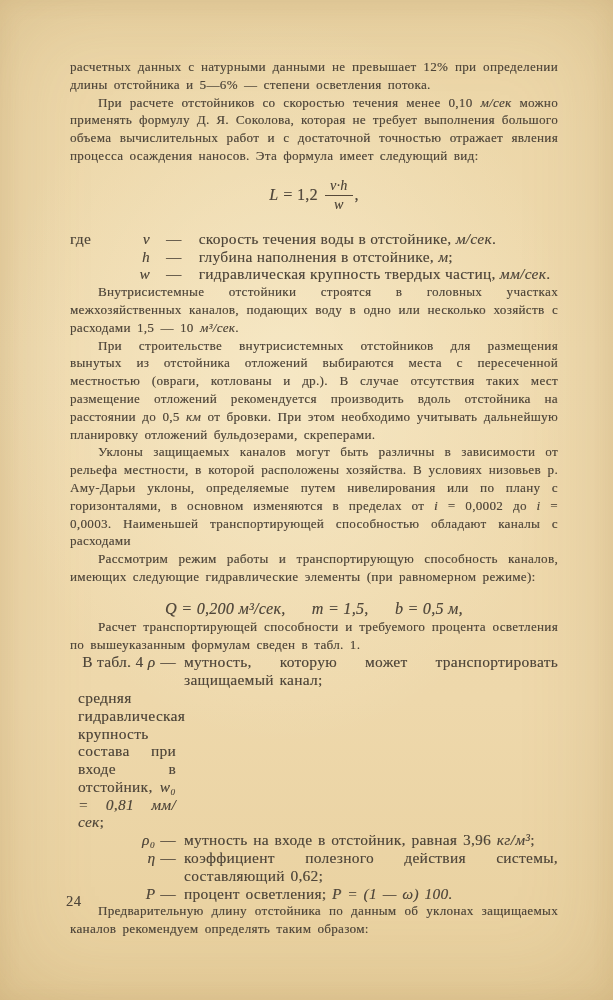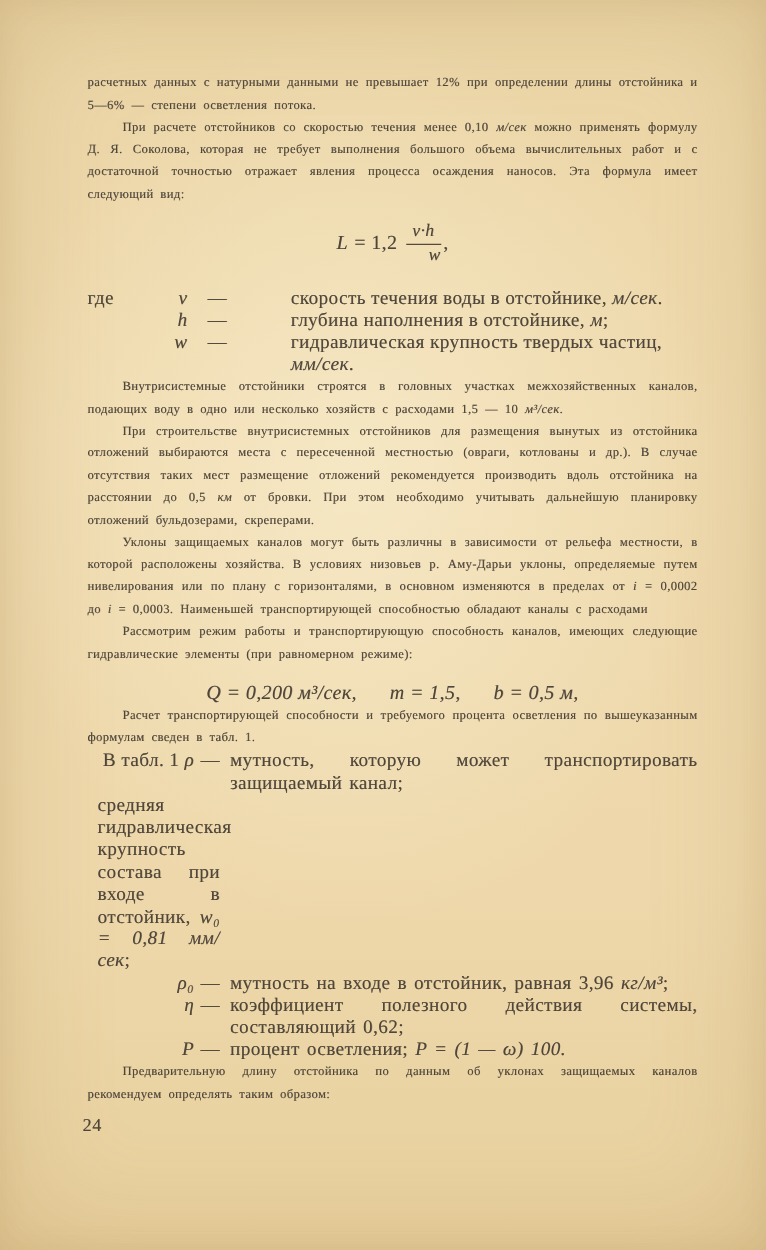--- a/index.html
+++ b/index.html
@@ -21,21 +21,21 @@
       inset 0 0 22px rgba(150,110,50,0.10);
   }
   .page-inner {
     position: absolute;
     left: 70px;
     top: 58px;
     width: 488px;
   }
   .para {
     margin: 0;
-    font-size: 10px;
+    font-size: 13px;
     line-height: 17.8px;
     text-align: justify;
     letter-spacing: 0.35px;
     word-spacing: 2.6px;
     text-shadow: 0.3px 0 0 rgba(79,70,58,0.45);
   }
   .indent { text-indent: 28px; }
   .unit, .var { font-style: italic; }
   .formula-block {
     text-align: center;
@@ -46,38 +46,38 @@
   .formula-f1 {
     margin: 13px 0 17px;
     display: flex;
     justify-content: center;
     align-items: center;
   }
   .formula-f1 .eq { margin: 0 5px 0 5px; }
   .frac {
     display: inline-flex;
     flex-direction: column;
-    text-align: right;
+    text-align: center;
     font-size: 14px;
     line-height: 16px;
     margin: 0 2px;
     vertical-align: middle;
   }
   .frac .num { padding: 0 5px 1px; border-bottom: 1px solid #56493a; }
   .frac .den { padding-top: 1px; }
   .formula-inline { margin: 8px 0 10px; }
   .f3-line { margin-top: 14px; }
   .f3-line + .f3-line { margin-top: 15px; margin-bottom: 15px; }
   .f3-line .seg { margin: 0 11px; font-style: italic; }
   .where-row { display: flex; font-size: 15.3px; line-height: 17.8px;
                letter-spacing: 0.35px; text-shadow: 0.3px 0 0 rgba(79,70,58,0.45); gap: 10px; }
   .where-key { width: 44px; flex: none; }
   .where-var { width: 26px; flex: none; text-align: right; font-style: italic; }
   .where-dash { flex: none; margin: 0 7px 0 6px; }
-  .where-text { flex: 1; margin-left: 34px; }
+  .where-text { flex: 1; }
   .def-row {
     display: grid;
     grid-template-columns: 106px 1fr;
     font-size: 15.3px; line-height: 17.8px;
     letter-spacing: 0.35px;
     text-shadow: 0.3px 0 0 rgba(79,70,58,0.45);
   }
   .def-label { text-align: right; white-space: nowrap; }
   .def-label .dash { margin: 0 0 0 5px; }
   .def-text { text-align: justify; padding-left: 8px; word-spacing: 1.5px; }
@@ -144,21 +144,21 @@
   <div class="formula-block f3-line">
     <span class="seg">Q = 0,200 м³/сек,</span>
     <span class="seg">m = 1,5,</span>
     <span class="seg">b = 0,5 м,</span>
   </div>
 
   <p class="para indent"><span>Расчет транспортирующей способности и требуемого процента осветления по вышеуказанным формулам сведен в табл. 1.</span></p>
 
   <div>
     <div class="def-row">
-      <span class="def-label"><span>В табл. 1 </span><span class="var">ρ</span><span class="dash">—</span></span>
+      <span class="def-label"><span>В табл. 4 </span><span class="var">ρ</span><span class="dash">—</span></span>
       <span class="def-text"><span>мутность, которую может транспортировать защищаемый канал;</span></span>
     </div>
     <div class="def-row">
       <span class="def-text"><span>средняя гидравлическая крупность состава при входе в отстойник, </span><span class="unit">w₀ = 0,81 мм/сек</span><span>;</span></span>
     </div>
     <div class="def-row">
       <span class="def-label"><span class="var">ρ₀</span><span class="dash">—</span></span>
       <span class="def-text"><span>мутность на входе в отстойник, равная 3,96 </span><span class="unit">кг/м³</span><span>;</span></span>
     </div>
     <div class="def-row">

